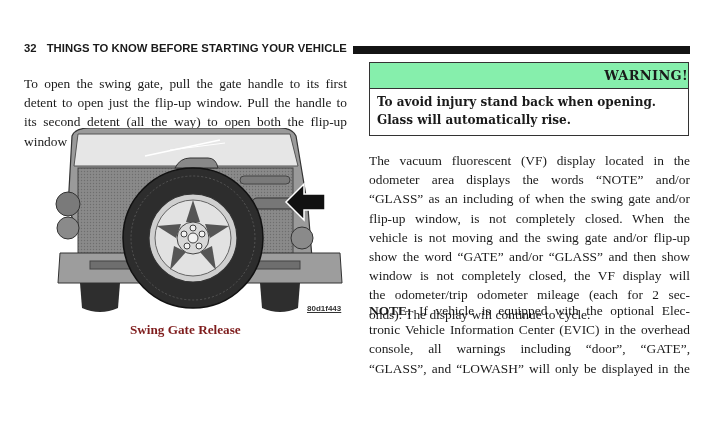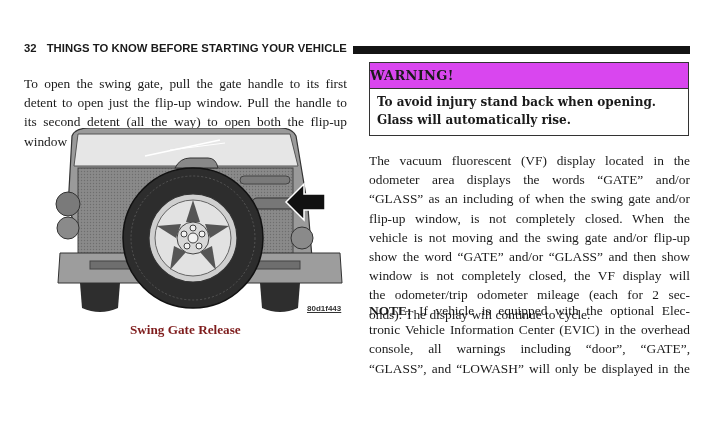--- a/index.html
+++ b/index.html
@@ -31,22 +31,22 @@
     #right-para { left: 369px; top: 151px; width: 321px; }
     #note-para { left: 369px; top: 301px; width: 321px; }
     .note-label { font-weight: bold; }
 
     .warning {
       position: absolute; left: 369px; top: 62px; width: 320px; height: 74px;
       border: 1px solid #333; box-sizing: border-box;
       font-family: "DejaVu Serif", "Liberation Serif", serif;
     }
     .warning .wh {
-      height: 25px; background: #d946ef; border-bottom: 1px solid #333;
-      text-align: left; font-weight: bold; font-size: 13px; line-height: 25px;
+      height: 25px; background: #86efac; border-bottom: 1px solid #333;
+      text-align: right; font-weight: bold; font-size: 13px; line-height: 25px;
       letter-spacing: 0.3px;
     }
     .warning .wb {
       padding: 4px 7px; font-weight: bold; font-size: 12px; line-height: 18px;
     }
 
     .figure {
       position: absolute; left: 50px; top: 128px; width: 300px; height: 190px;
     }
     .figure svg { display: block; }
@@ -136,21 +136,21 @@
 <span class="fig-code">80d1f443</span>
 <span class="caption">Swing Gate Release</span>
 
 <div class="warning">
   <div class="wh">WARNING!</div>
   <div class="wb">To avoid injury stand back when opening. Glass will automatically rise.</div>
 </div>
 
 <div class="p" id="right-para">
   <span class="ln">The vacuum fluorescent (VF) display located in the</span>
-  <span class="ln">odometer area displays the words “GATE” and/or</span>
+  <span class="ln">odometer area displays the words “NOTE” and/or</span>
   <span class="ln">“GLASS” as an including of when the swing gate and/or</span>
   <span class="ln">flip-up window, is not completely closed. When the</span>
   <span class="ln">vehicle is not moving and the swing gate and/or flip-up</span>
   <span class="ln">show the word “GATE” and/or “GLASS” and then show</span>
   <span class="ln">window is not completely closed, the VF display will</span>
   <span class="ln">the odometer/trip odometer mileage (each for 2 sec-</span>
   <span class="ln last">onds). The display will continue to cycle.</span>
 </div>
 
 <div class="p" id="note-para">

